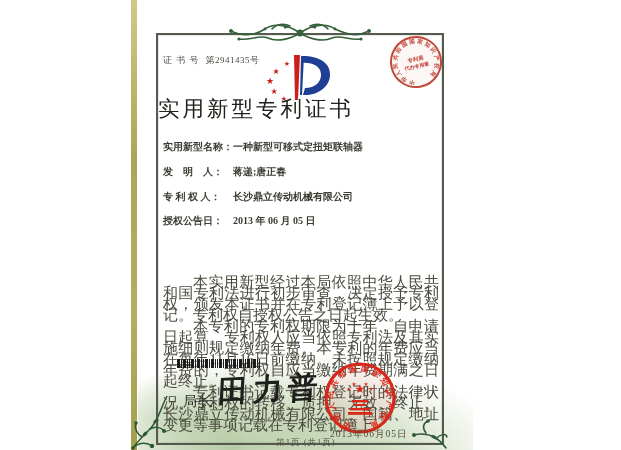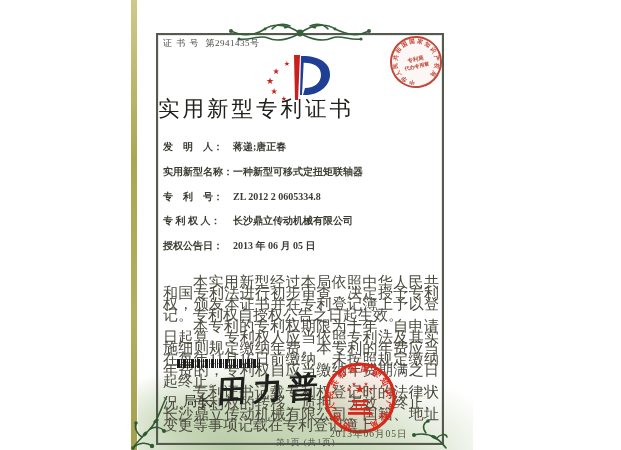--- a/index.html
+++ b/index.html
@@ -15,21 +15,21 @@
   .green-wash{left:138px;top:295px;width:335px;height:155px;pointer-events:none;
     background:
       radial-gradient(62% 85% at 28% 100%, rgba(128,163,97,.55), rgba(128,163,97,0) 70%),
       radial-gradient(55% 75% at 72% 105%, rgba(140,173,108,.45), rgba(140,173,108,0) 72%),
       radial-gradient(45% 55% at 50% 75%, rgba(165,192,130,.28), rgba(165,192,130,0) 75%),
       radial-gradient(30% 40% at 12% 80%, rgba(150,180,115,.30), rgba(150,180,115,0) 75%);}
   
   .frame{left:156px;top:33px;width:288px;height:412px;border:2px solid #555a4e;box-sizing:border-box;
     box-shadow:inset 0 0 0 1px rgba(120,125,110,.18);}
   .flourish{left:224px;top:20px;}
-  .cert-no{left:163px;top:37px;font-size:9px;color:#4a4a42;letter-spacing:1px;}
+  .cert-no{left:163px;top:54px;font-size:9px;color:#4a4a42;letter-spacing:1px;}
   .cert-no .num{margin-left:6px;letter-spacing:.5px;}
   .logo{left:257px;top:50px;}
   .mini-stamp{left:388px;top:34px;}
   .title{left:158px;top:94px;width:286px;font-size:21.5px;font-weight:400;
     letter-spacing:3px;color:#21211c;}
   .fields{left:163px;top:140px;width:272px;}
   .f-row{height:11px;margin-bottom:13.8px;font-size:10px;font-weight:600;color:#3b3b32;white-space:nowrap;}
   .f-label{display:inline-block;min-width:70px;}
   .body-text{left:163px;top:277px;width:276px;font-size:15px;line-height:11px;color:#4b4a3f;text-align:justify;}
   .body-text p{margin:0;text-indent:2em;}
@@ -105,27 +105,24 @@
       </text>
       <text x="28" y="27" font-size="5.4" fill="#c0493a" text-anchor="middle" font-weight="bold">专利局</text>
       <text x="28" y="34" font-size="5" fill="#c0493a" text-anchor="middle" font-weight="bold">代办专用章</text>
     </g>
   </svg>
 
   <div class="abs title">实用新型专利证书</div>
 
   <div class="abs fields">
     <div class="f-row">
-      <span class="f-label">发　明　人：</span><span>蒋递;唐正春</span>
-    </div>
-    <div class="f-row">
       <span class="f-label">实用新型名称：</span><span>一种新型可移式定扭矩联轴器</span>
     </div>
     <div class="f-row">
-      <span class="f-label">专　利　号：</span><span>ZL 2012 2 0605334.8</span>
+      <span class="f-label">发　明　人：</span><span>蒋递;唐正春</span>
     </div>
     <div class="f-row">
       <span class="f-label">专 利 权 人：</span><span>长沙鼎立传动机械有限公司</span>
     </div>
     <div class="f-row">
       <span class="f-label">授权公告日：</span><span>2013 年 06 月 05 日</span>
     </div>
   </div>
 
   <div class="abs body-text">

